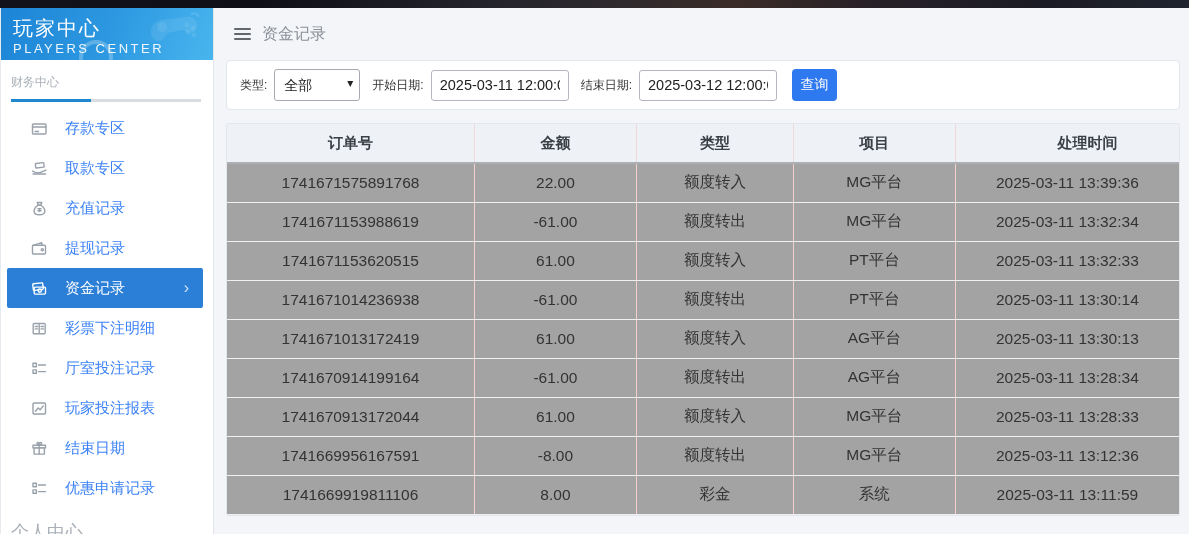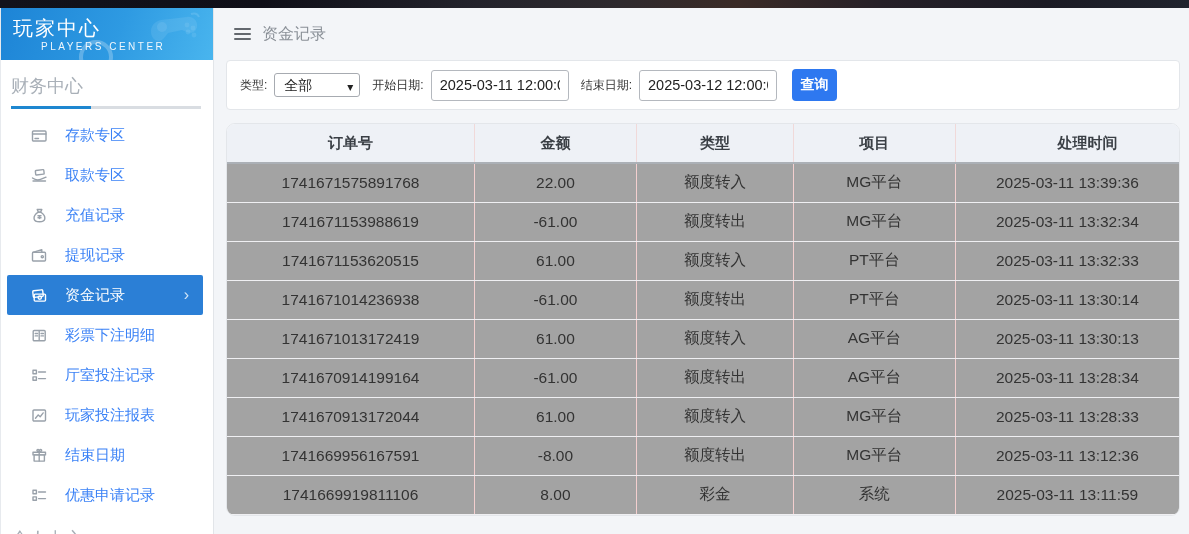--- a/index.html
+++ b/index.html
@@ -17,27 +17,27 @@
   .sidebar {
     position:absolute; left:0; top:8px; width:214px; height:526px;
     background:#fff; border-right:1px solid #e2e5e9; border-left:1px solid #e7eaee;
   }
   .brand {
     position:relative; height:52px; overflow:hidden; padding:8px 8px 0 12px;
     background:linear-gradient(110deg,#1d84d6 0%,#2e9ae2 55%,#49b5ee 100%);
     color:#fff;
   }
   .brand-title { font-size:20px; letter-spacing:2px; line-height:24px; font-weight:400; }
-  .brand-sub { font-size:10px; letter-spacing:2.5px; opacity:.92; margin-top:1px;margin-left:28px; }
+  .brand-sub { font-size:13px; letter-spacing:2.5px; opacity:.92; margin-top:1px; }
   .brand .pad-art { position:absolute; right:8px; top:4px; opacity:.55; }
   .brand::after {
     content:""; position:absolute; left:78px; bottom:-14px; width:26px; height:26px;
     border:4px solid rgba(255,255,255,.25); border-radius:50%;
   }
-  .section-head { font-size:18px; color:#a9b0b8; padding:14px 0 8px 10px; }
+  .section-head { font-size:12px; color:#a9b0b8; padding:14px 0 8px 10px; }
   .section-divider {
     height:3px; margin:0 12px 6px 10px;
     background:linear-gradient(90deg,#1e87d0 0 80px,#d9dde2 80px);
   }
   .menu { margin-top:2px; }
   .menu-item {
     height:40px; display:flex; align-items:center; gap:17px;
     padding-left:30px; color:#99a1aa; cursor:pointer; position:relative;
   }
   .menu-item .mi { width:17px; height:17px; flex:0 0 17px; display:flex; align-items:center; }
@@ -60,37 +60,37 @@
   .topbar-title { font-size:16px; color:#8b9198; }
   .card {
     background:#fff; border:1px solid #e3e6ea; border-radius:4px;
     margin:0 9px 0 11px;
   }
   .filter-card { height:50px; display:flex; align-items:center; padding:0 13px; }
   .f-label { font-size:12px; color:#333; margin-right:7px; white-space:nowrap; }
   .select-wrap { position:relative; margin-right:12px; }
   .select-wrap select {
     -webkit-appearance:none; appearance:none;
-    width:86px; height:24px; border:1px solid #a7abb1; border-radius:3px;
+    width:86px; height:32px; border:1px solid #a7abb1; border-radius:3px;
     background:#fff; font-size:14px; color:#222; padding:0 20px 0 9px;
     font-family:inherit;
   }
   .select-wrap .caret {
     position:absolute; right:7px; top:7px; font-size:12px; color:#222; pointer-events:none;
   }
   .date-input {
     width:138px; height:31px; border:1px solid #b4b8be; border-radius:3px;
     font-size:14.5px; color:#222; padding:0 8px; margin-right:12px; font-family:inherit;
   }
   .search-btn {
     width:45px; height:32px; background:#2e78f0; color:#fff; border:none; border-radius:4px;
-    font-size:14px; cursor:pointer; margin-left:3px; font-family:inherit;font-weight:bold;
+    font-size:14px; cursor:pointer; margin-left:3px; font-family:inherit;
   }
   
-  .table-card { margin-top:13px; border-radius:9px; overflow:hidden; }
+  .table-card { margin-top:13px; border-radius:2px; overflow:hidden; }
   table { width:100%; border-collapse:collapse; table-layout:fixed; }
   col.c1{width:26%} col.c2{width:17%} col.c3{width:16.5%} col.c4{width:17%} col.c5{width:23.5%}
   th {
     height:39px; background:#eef1f6; font-size:15px; font-weight:700; color:#3a3f45;
     border-bottom:2px solid #abb0b6; border-right:1px solid #f0d9d9; text-align:center;
   }
   th:last-child { border-right:none;padding-left:40px; }
   td {
     height:39px; text-align:center; font-size:15.5px; color:#333;
     border-right:1px solid #f3cfcf; border-bottom:1px solid #efeff2; background:#a3a3a3;

